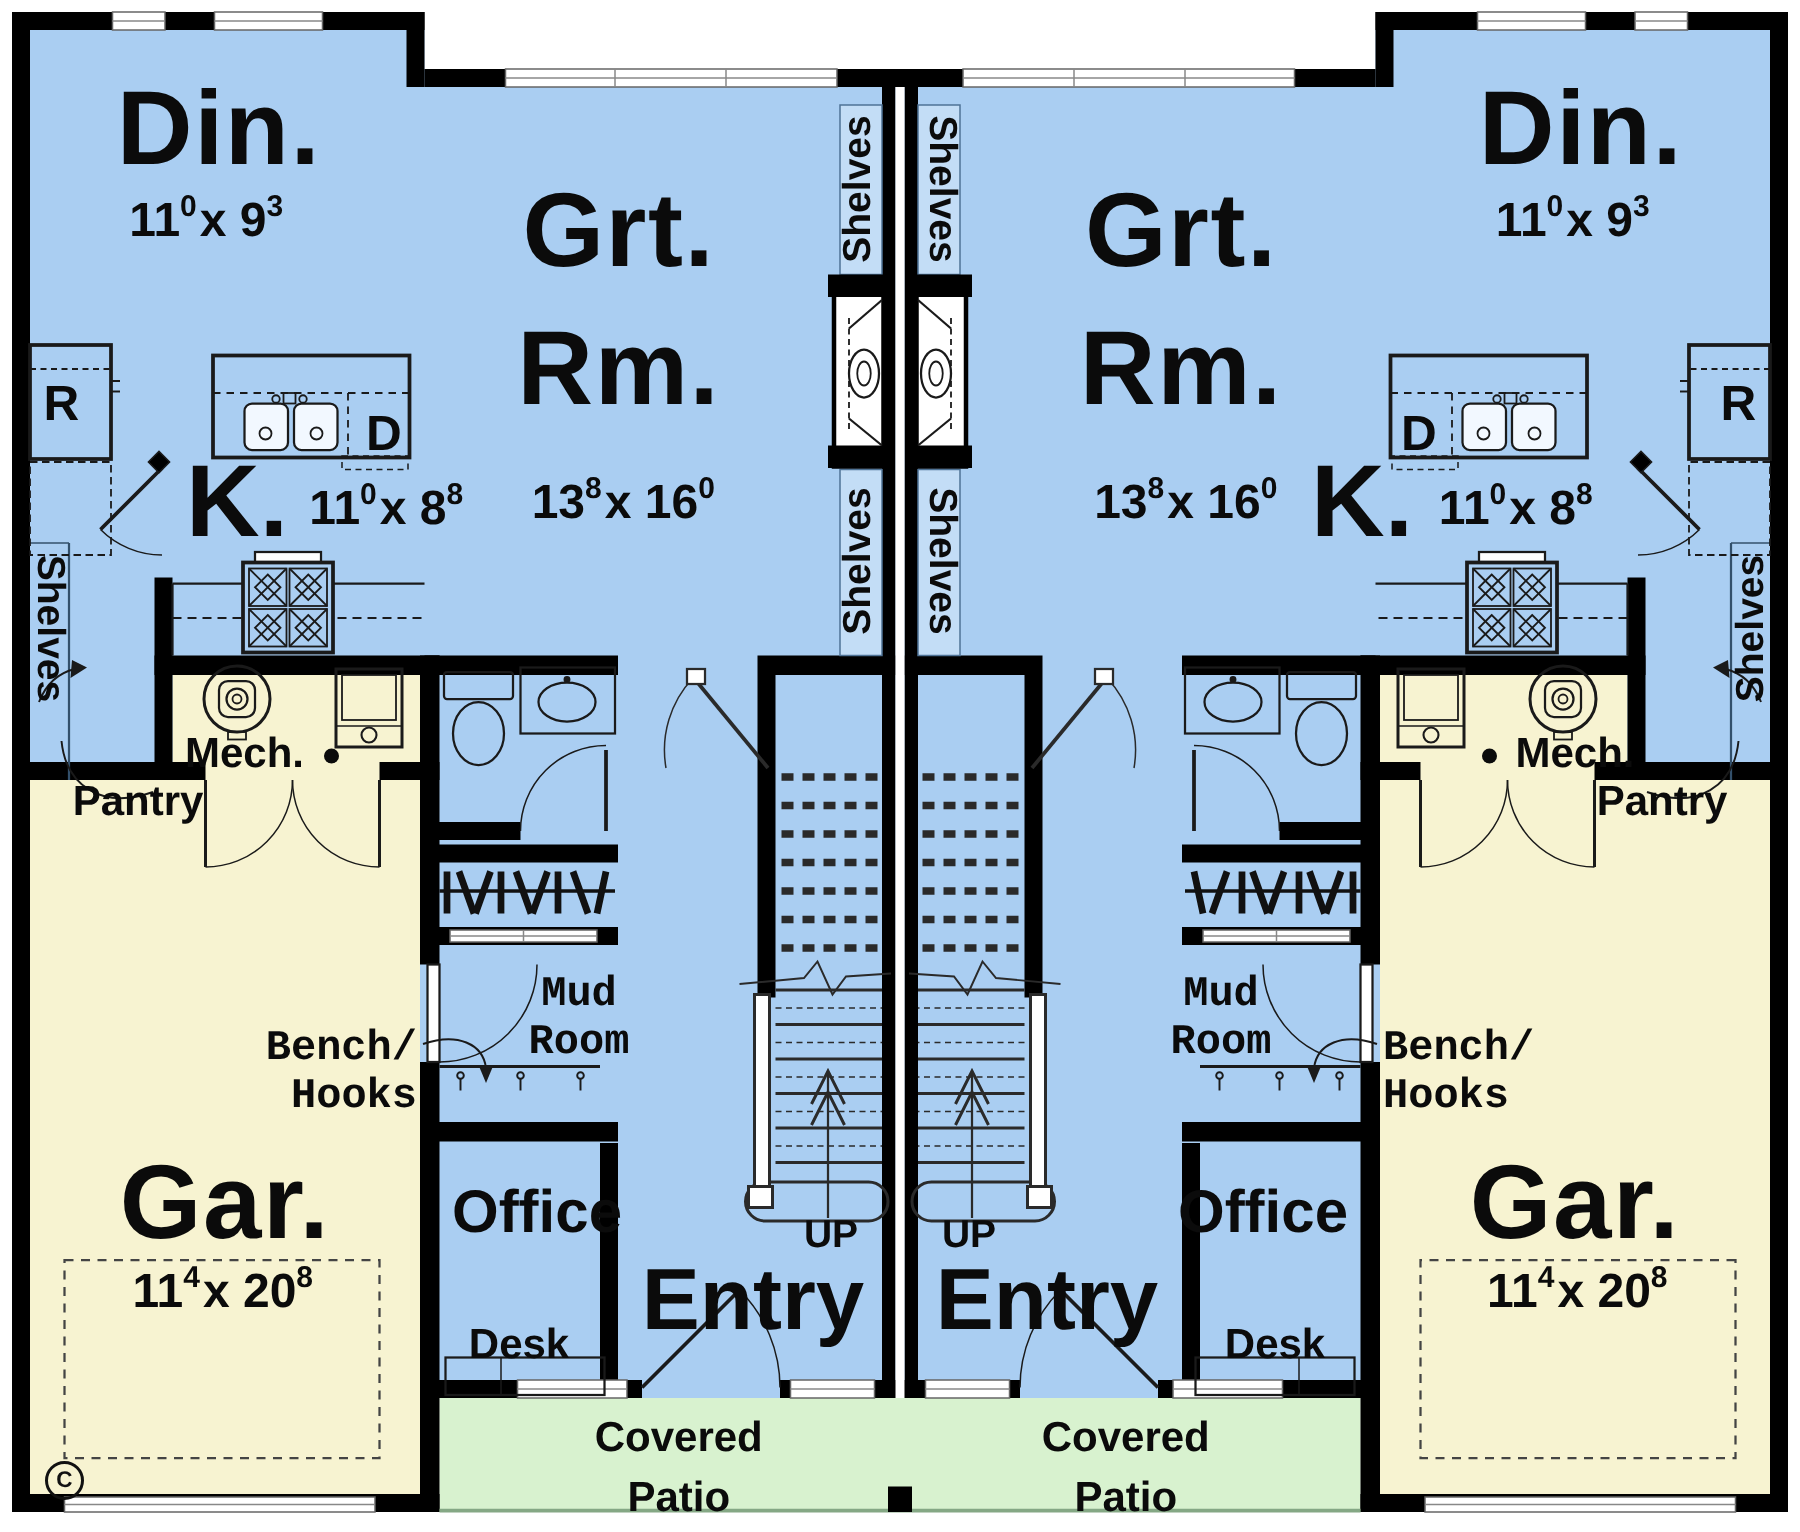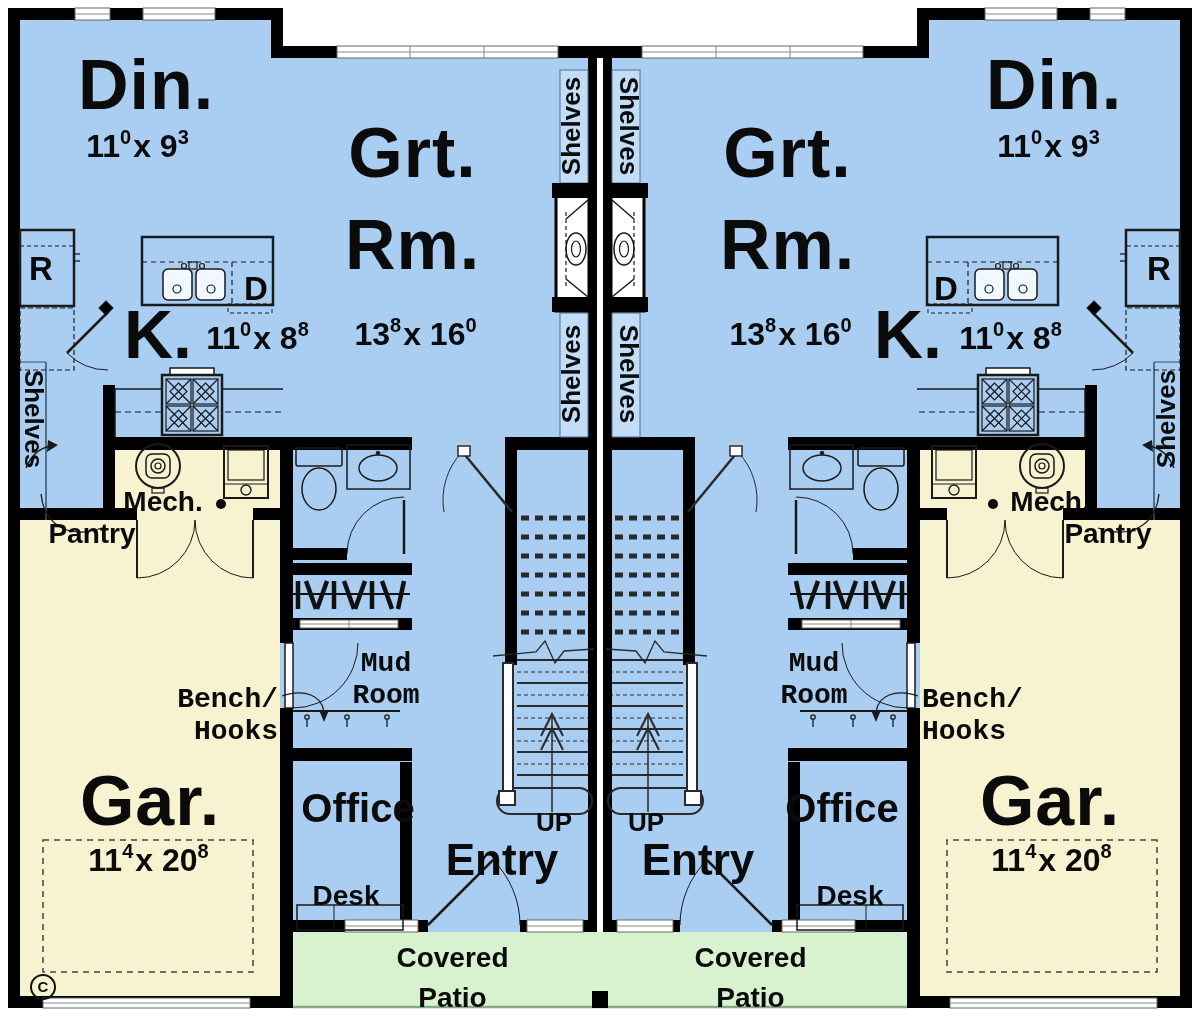--- a/index.html
+++ b/index.html
@@ -5,21 +5,21 @@
   html,body{margin:0;padding:0;background:#ffffff;}
   #plan{position:relative;width:1200px;height:1021px;background:#ffffff;overflow:hidden;
         font-family:"Liberation Sans","DejaVu Sans",sans-serif;}
   #linework{position:absolute;left:0;top:0;}
   .lbl{position:absolute;font-weight:bold;color:#0b0b0b;line-height:1;white-space:nowrap;}
   .c{text-align:center;}
   .r{text-align:right;}
   .big{font-size:70px;letter-spacing:1px;}
   .kbig{font-size:68px;}
   .med{font-size:40px;}
-  .ent{font-size:44px;}
+  .ent{font-size:58px;}
   .sm{font-size:28px;}
   .tiny{font-size:26px;}
   .rd{font-size:33px;}
   .dim{font-size:32px;}
   .dim sup{font-size:20px;position:relative;top:-13px;vertical-align:baseline;}
   .dim .xb{margin-left:2px;}
   .two{line-height:1.15;}
   .two span{display:block;font-family:Liberation Mono, monospace;}
   .shelf{font-size:26px;width:112px;height:30px;text-align:center;}
   .rotcw{transform:rotate(90deg);}

